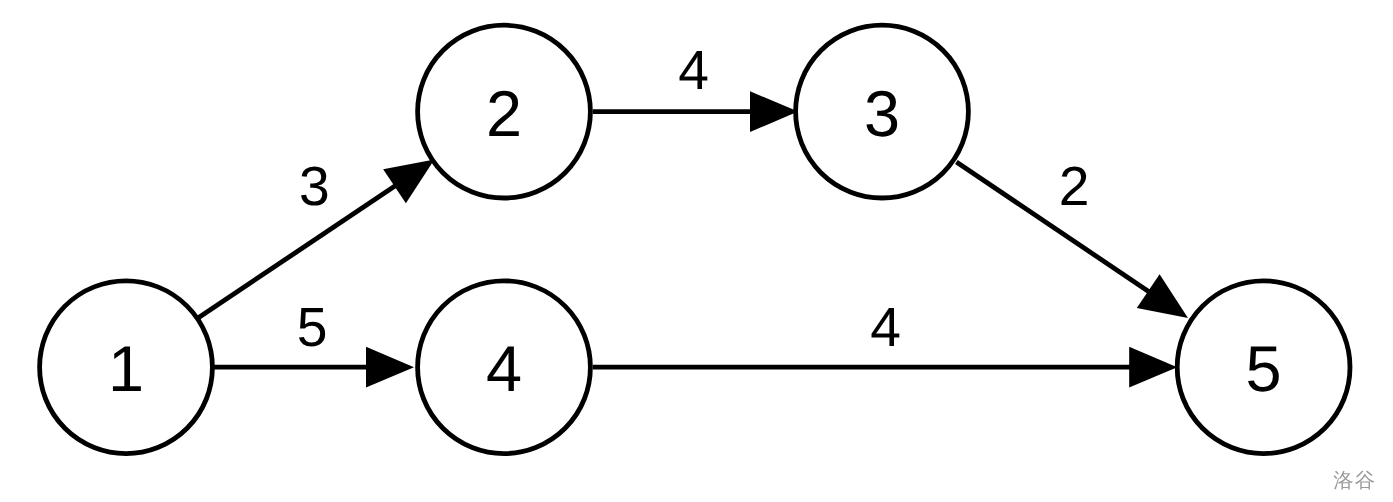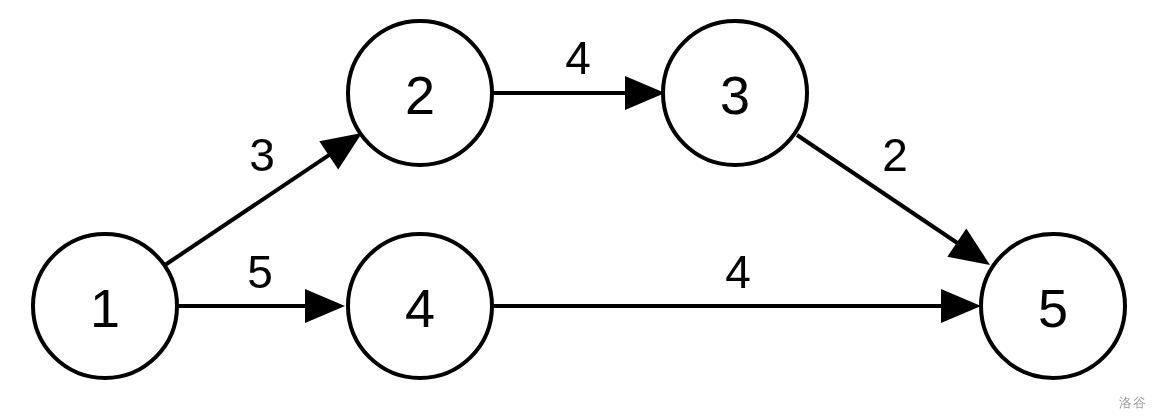--- a/index.html
+++ b/index.html
@@ -54,21 +54,21 @@
     fill: #000000;
     text-anchor: middle;
     dominant-baseline: central;
     pointer-events: none;
   }
   .watermark {
     position: absolute;
     right: 14px;
     bottom: 6px;
     font-family: "DejaVu Sans", sans-serif;
-    font-size: 13px;
+    font-size: 17px;
     color: #9b9b9b;
     letter-spacing: 1px;
     user-select: none;
   }
 </style>
 </head>
 <body>
 
 <div id="graph-canvas">
 

